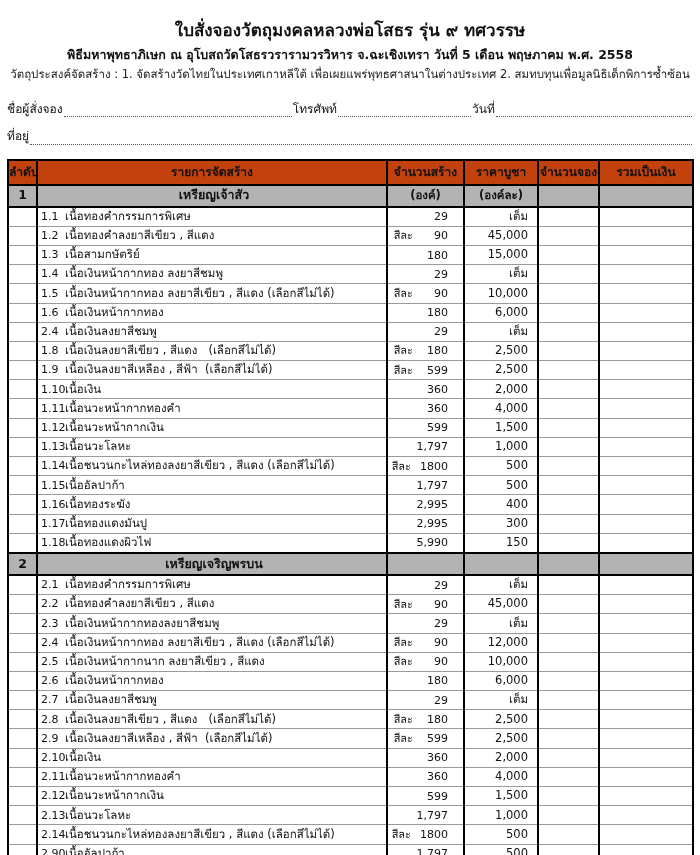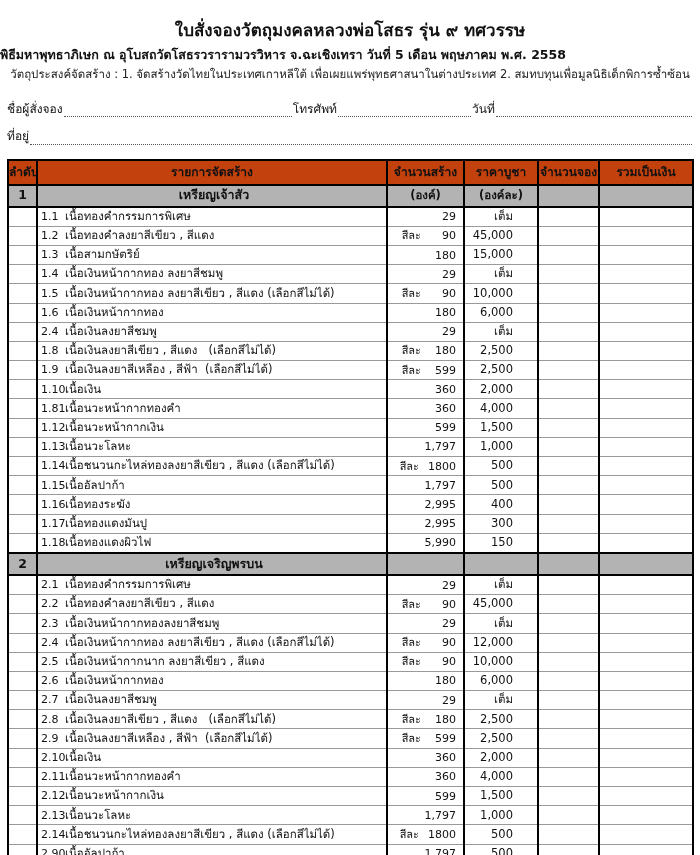--- a/index.html
+++ b/index.html
@@ -13,21 +13,21 @@
   .page{width:700px;height:855px;position:relative;}
 
   .title{
     margin-top:20px;
     text-align:center;
     font-size:17px;font-weight:bold;
     line-height:1.2;
   }
   .subtitle{
     margin-top:7px;
-    text-align:left;
+    text-align:center;
     font-size:12.5px;font-weight:bold;
     line-height:1.2;
   }
   .purpose{
     margin-top:6px;
     text-align:center;
     font-size:11.5px;
     line-height:1.2;
     color:#222;
   }
@@ -93,25 +93,25 @@
     background:#fff;
   }
   td.c-desc .ino{
     display:inline-block;width:24px;
     margin-left:3px;
     font-size:11px;
   }
   td.c-desc .idesc{white-space:pre;margin-top:44px;}
   td.c-qty .qwrap{
     display:flex;justify-content:flex-end;align-items:center;
-    gap:9px;padding-right:7px;
+    gap:9px;padding-right:15px;
   }
   td.c-qty .qval{min-width:26px;text-align:right;font-size:11px;}
   td.c-qty .qpre{font-size:11px;}
-  td.c-price{text-align:right;padding-right:24px;font-size:11px;}
+  td.c-price{text-align:right;padding-right:9px;font-size:11px;}
 </style>
 </head>
 <body>
 
 <div class="page">
 
   <div class="title">ใบสั่งจองวัตถุมงคลหลวงพ่อโสธร รุ่น ๙ ทศวรรษ</div>
   <div class="subtitle">พิธีมหาพุทธาภิเษก ณ อุโบสถวัดโสธรวรารามวรวิหาร จ.ฉะเชิงเทรา วันที่ 5 เดือน พฤษภาคม พ.ศ. 2558</div>
   <div class="purpose">วัตถุประสงค์จัดสร้าง : 1. จัดสร้างวัดไทยในประเทศเกาหลีใต้ เพื่อเผยแพร่พุทธศาสนาในต่างประเทศ 2. สมทบทุนเพื่อมูลนิธิเด็กพิการซ้ำซ้อน</div>
 
@@ -276,21 +276,21 @@
             <div class="qwrap">
               <span class="qval">360</span>
             </div>
           </td>
           <td class="c-price">2,000</td>
           <td></td>
           <td></td>
         </tr>
         <tr class="item-row">
           <td></td>
-          <td class="c-desc"><span class="ino">1.81</span><span class="idesc">เนื้อนวะหน้ากากทองคำ</span></td>
+          <td class="c-desc"><span class="ino">1.11</span><span class="idesc">เนื้อนวะหน้ากากทองคำ</span></td>
           <td class="c-qty">
             <div class="qwrap">
               <span class="qval">360</span>
             </div>
           </td>
           <td class="c-price">4,000</td>
           <td></td>
           <td></td>
         </tr>
         <tr class="item-row">

